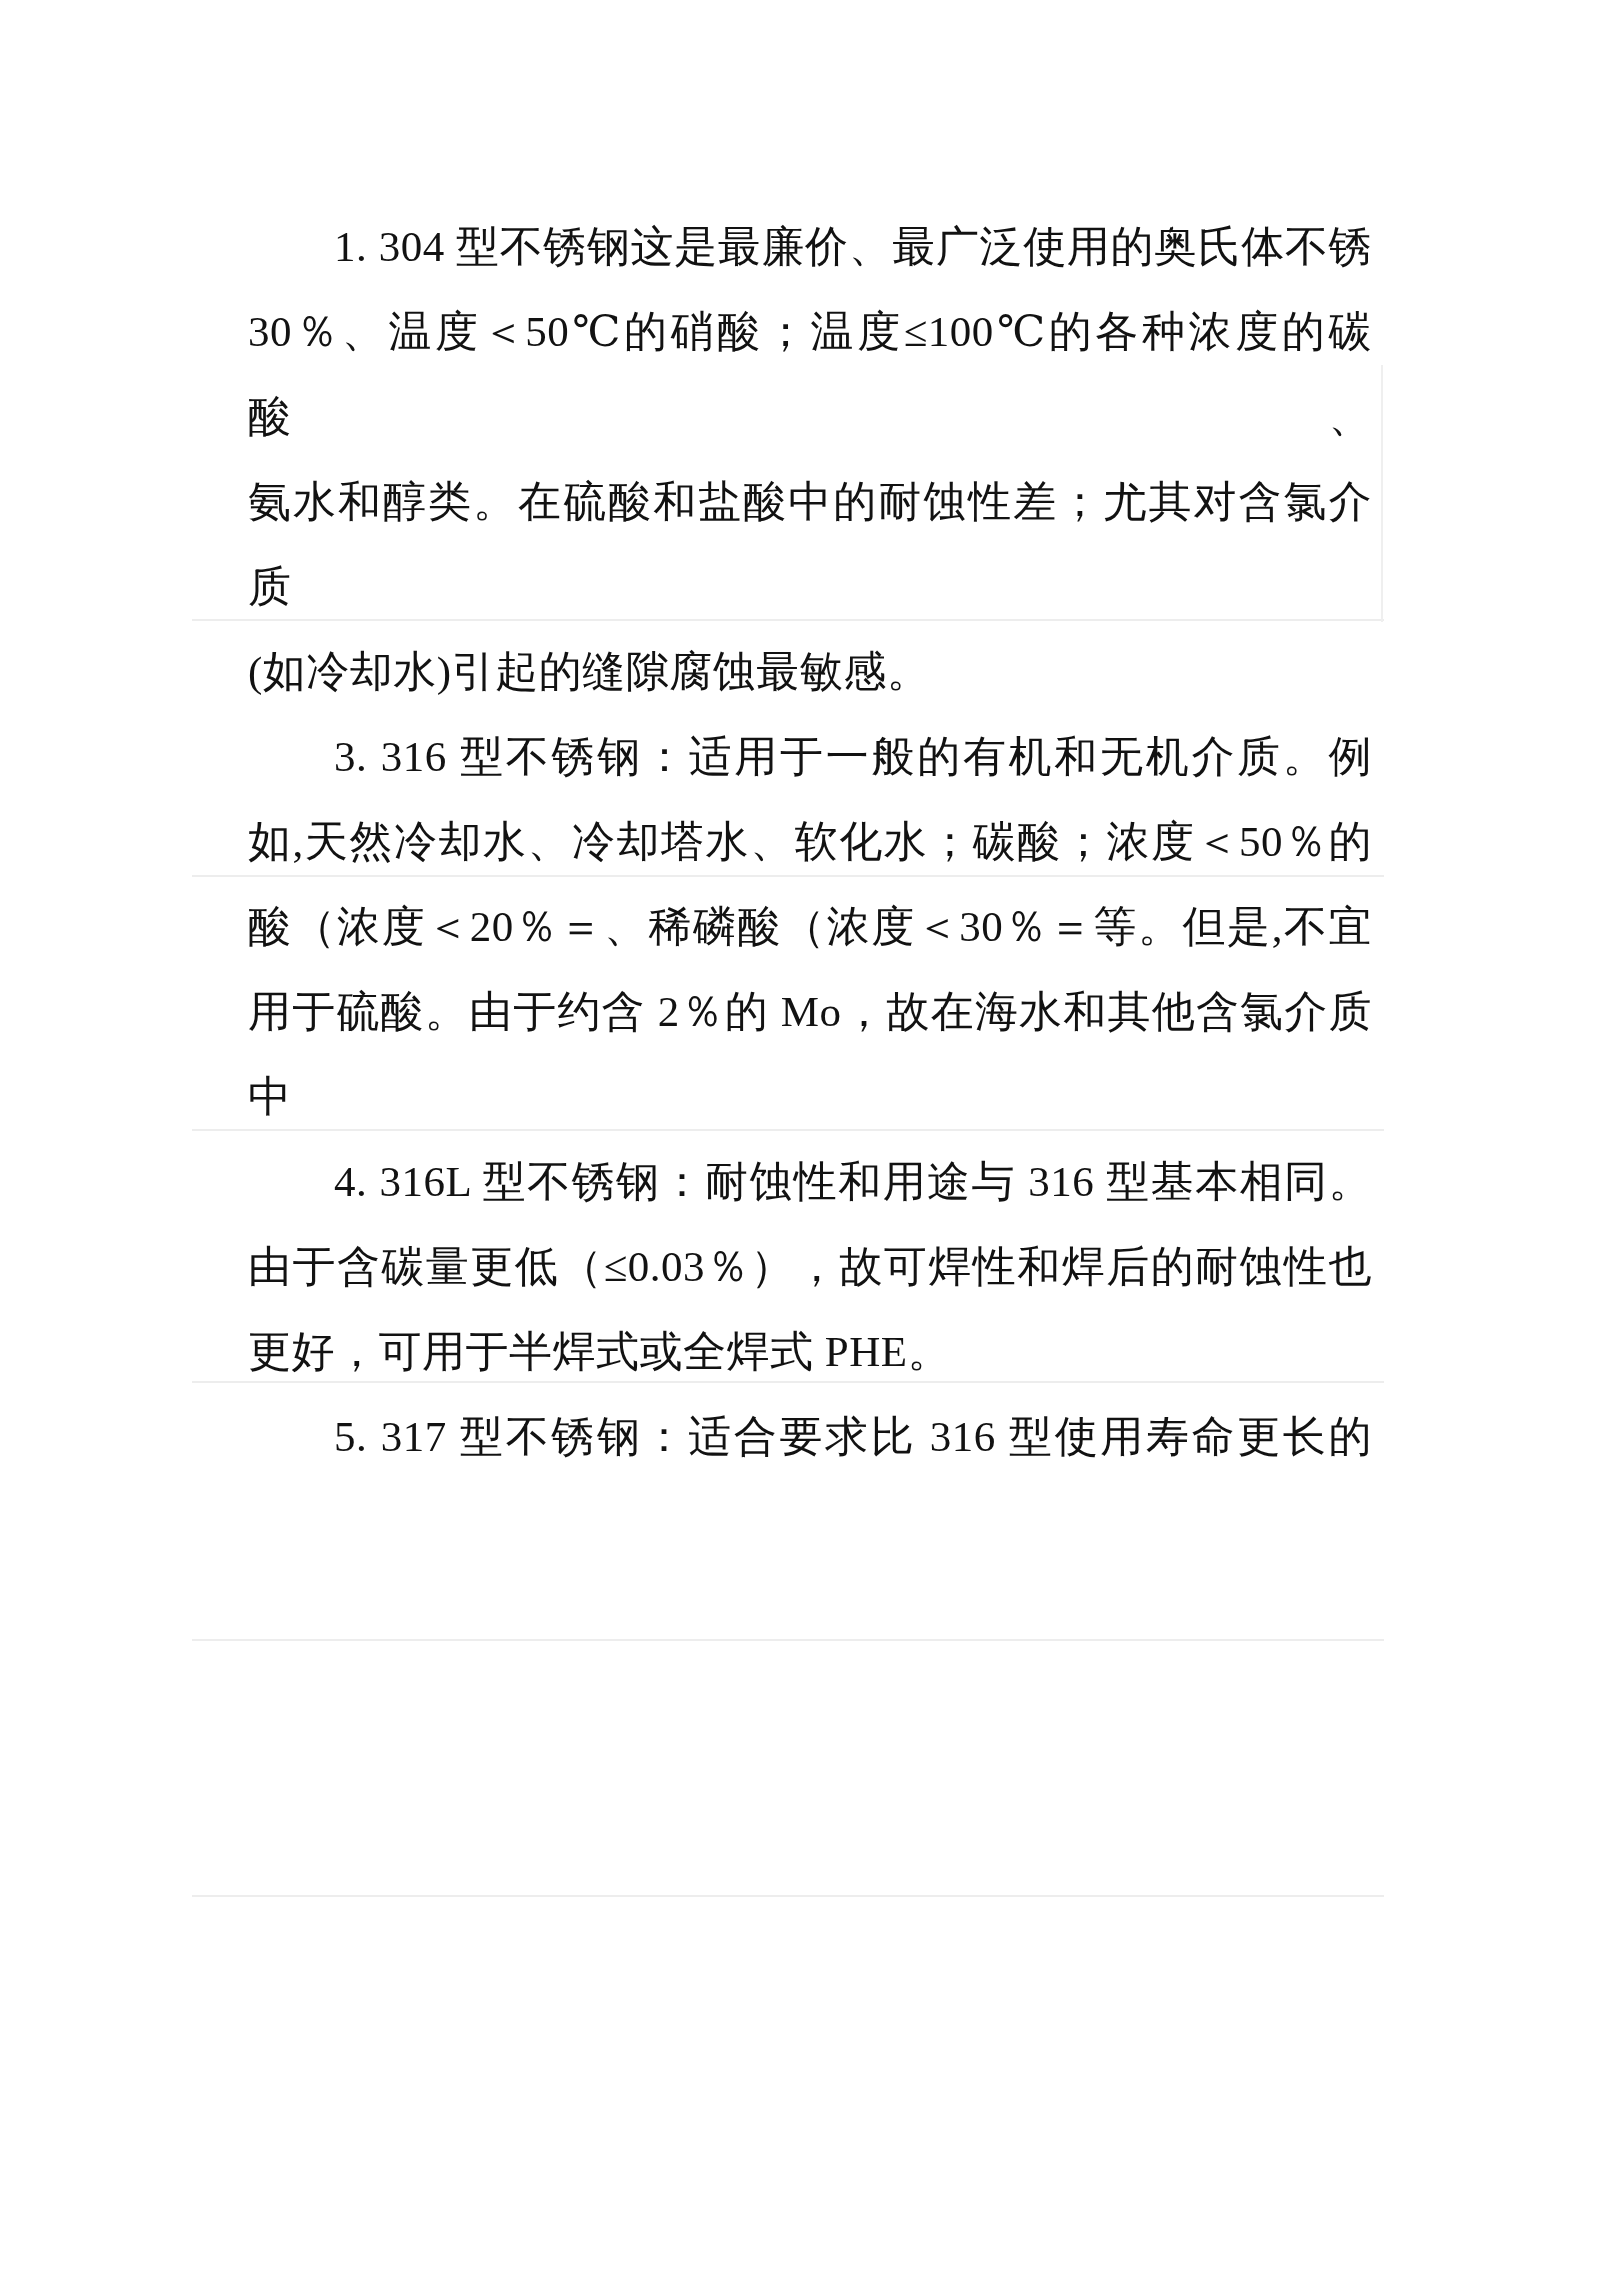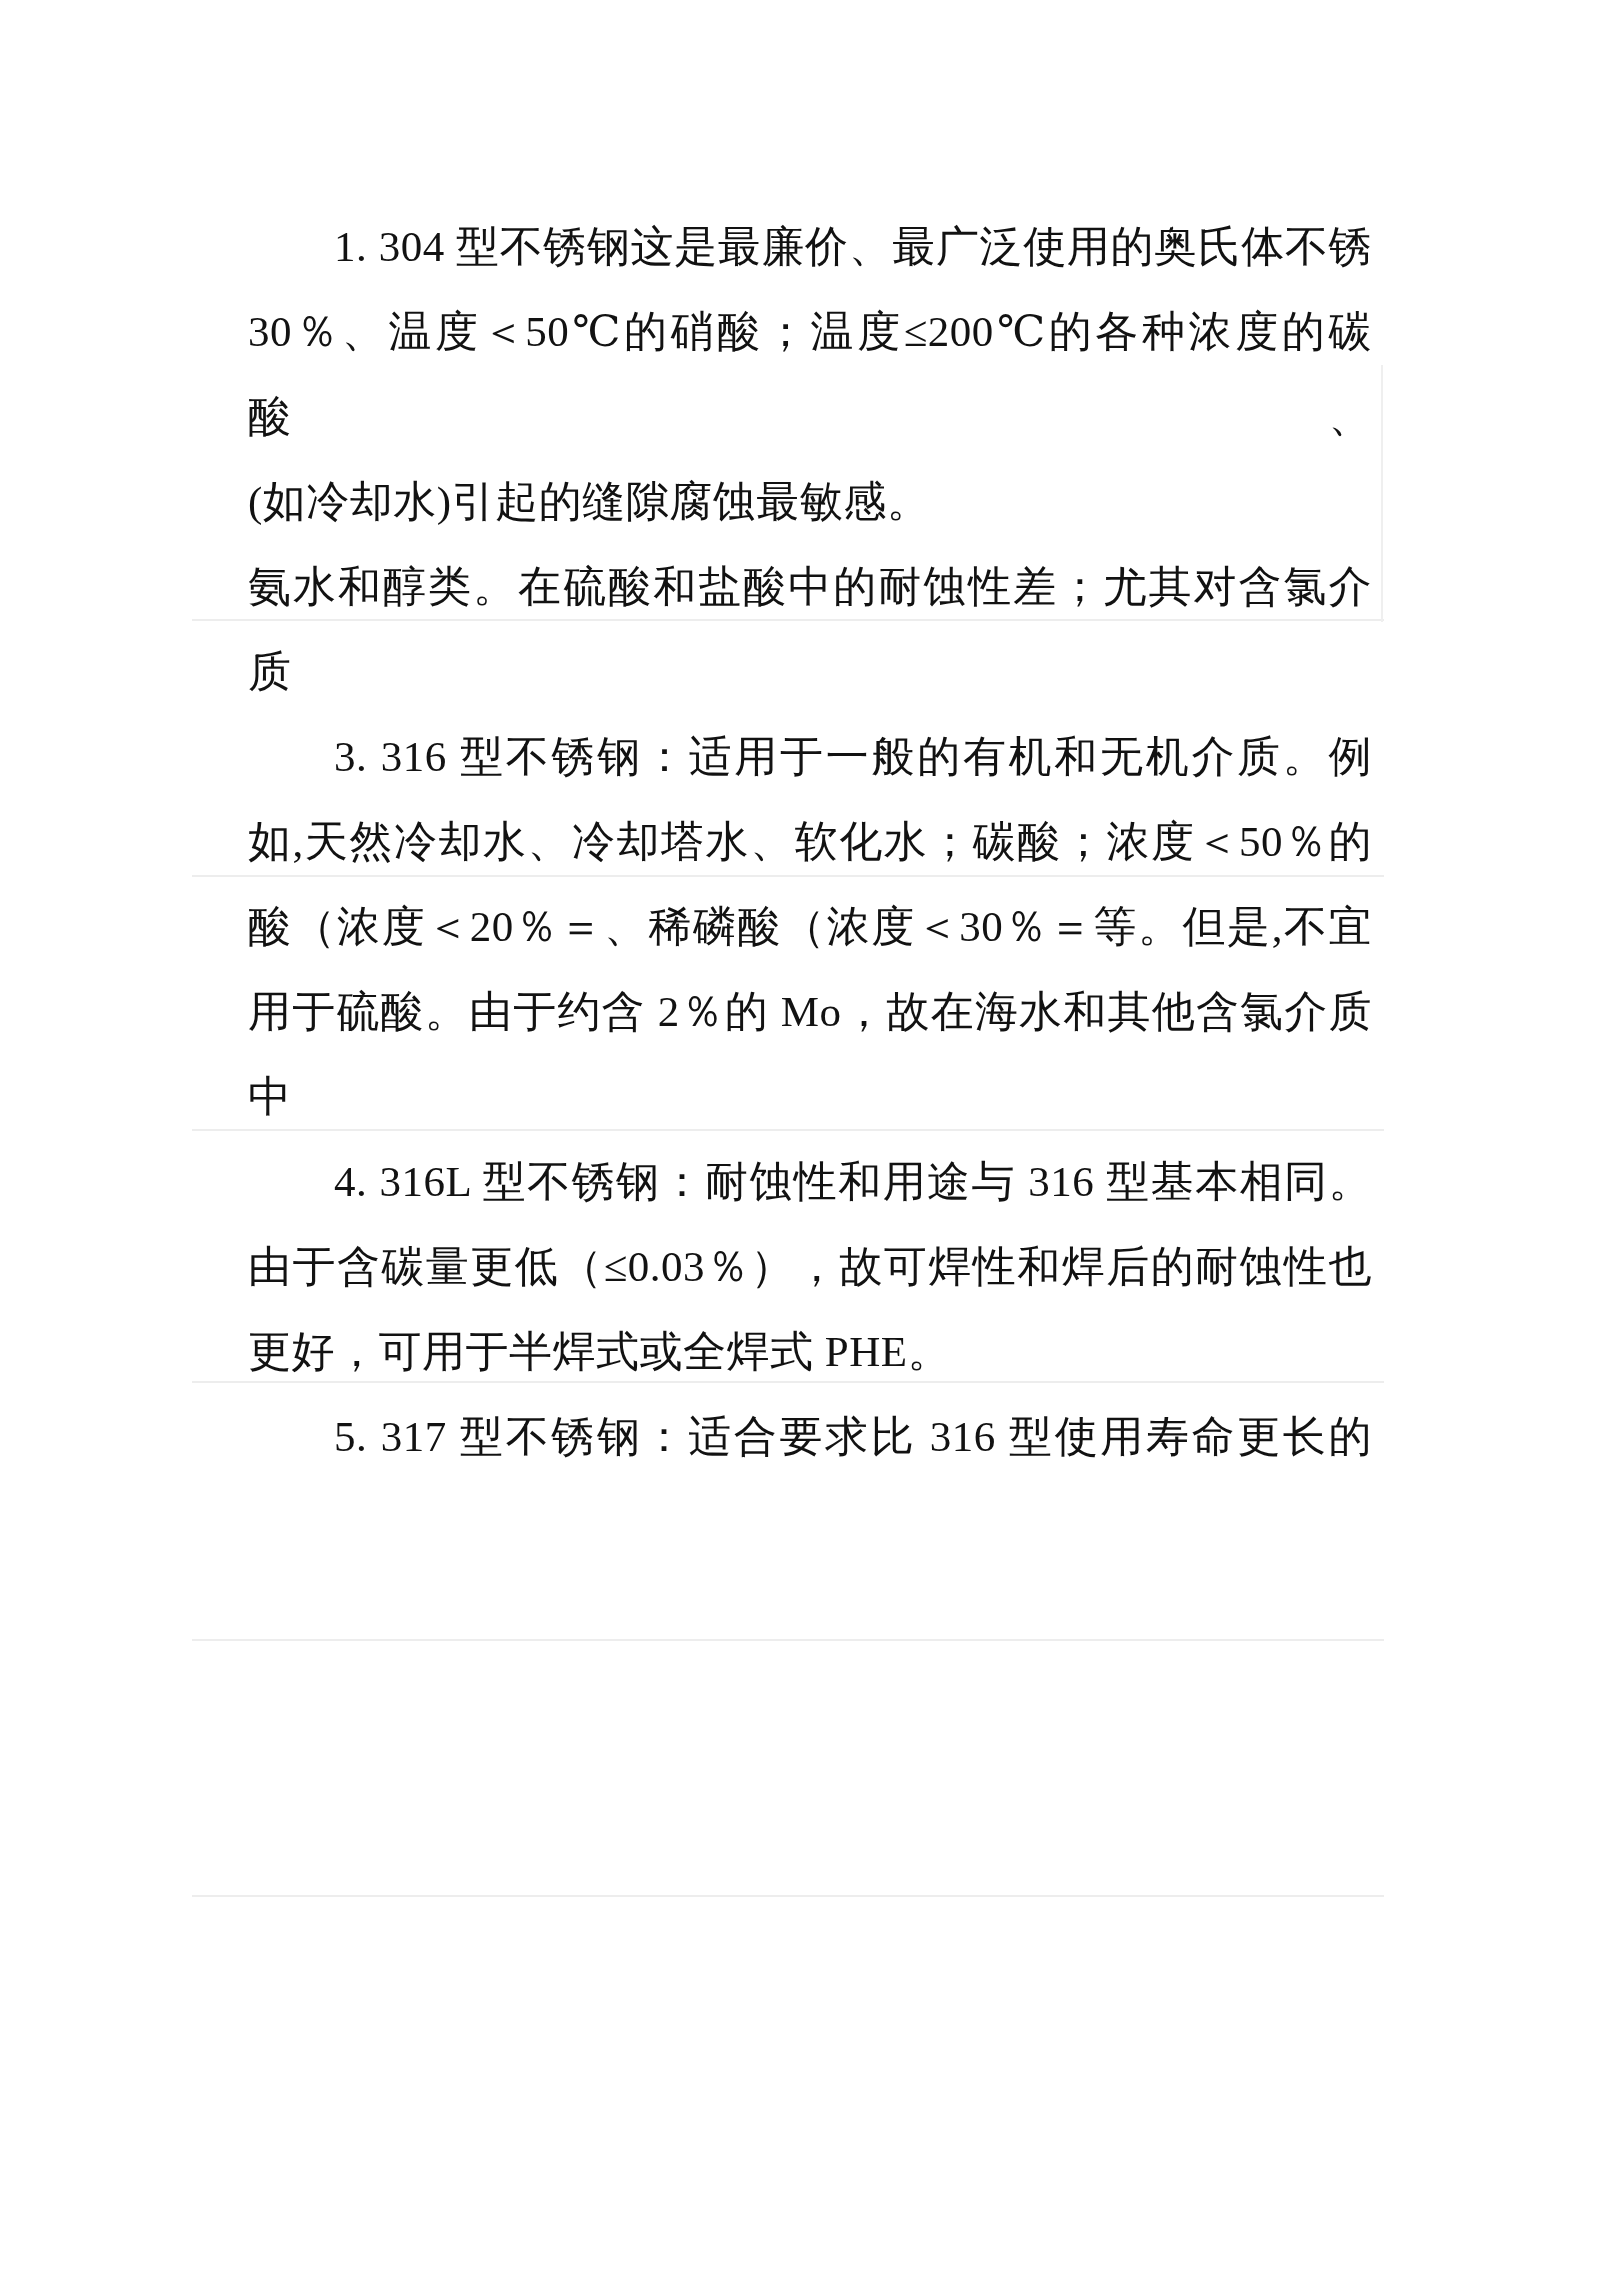--- a/index.html
+++ b/index.html
@@ -66,23 +66,23 @@
   <div class="hline h3"></div>
   <div class="hline h4"></div>
   <div class="hline h5"></div>
   <div class="hline h6"></div>
   <div class="vline"></div>
 
   <div class="text-block">
 
     <div class="para">
       <div class="line first">1. 304 型不锈钢这是最廉价、最广泛使用的奥氏体不锈</div>
-      <div class="line">30％、温度＜50℃的硝酸；温度≤200℃的各种浓度的碳酸、</div>
+      <div class="line">30％、温度＜50℃的硝酸；温度≤100℃的各种浓度的碳酸、</div>
+      <div class="line">氨水和醇类。在硫酸和盐酸中的耐蚀性差；尤其对含氯介质</div>
       <div class="line para-end">(如冷却水)引起的缝隙腐蚀最敏感。</div>
-      <div class="line">氨水和醇类。在硫酸和盐酸中的耐蚀性差；尤其对含氯介质</div>
     </div>
 
 
     <div class="para">
       <div class="line first">3.  316 型不锈钢：适用于一般的有机和无机介质。例</div>
       <div class="line">如,天然冷却水、冷却塔水、软化水；碳酸；浓度＜50％的</div>
       <div class="line">酸（浓度＜20％＝、稀磷酸（浓度＜30％＝等。但是,不宜</div>
       <div class="line">用于硫酸。由于约含 2％的 Mo，故在海水和其他含氯介质中</div>
     </div>
 

